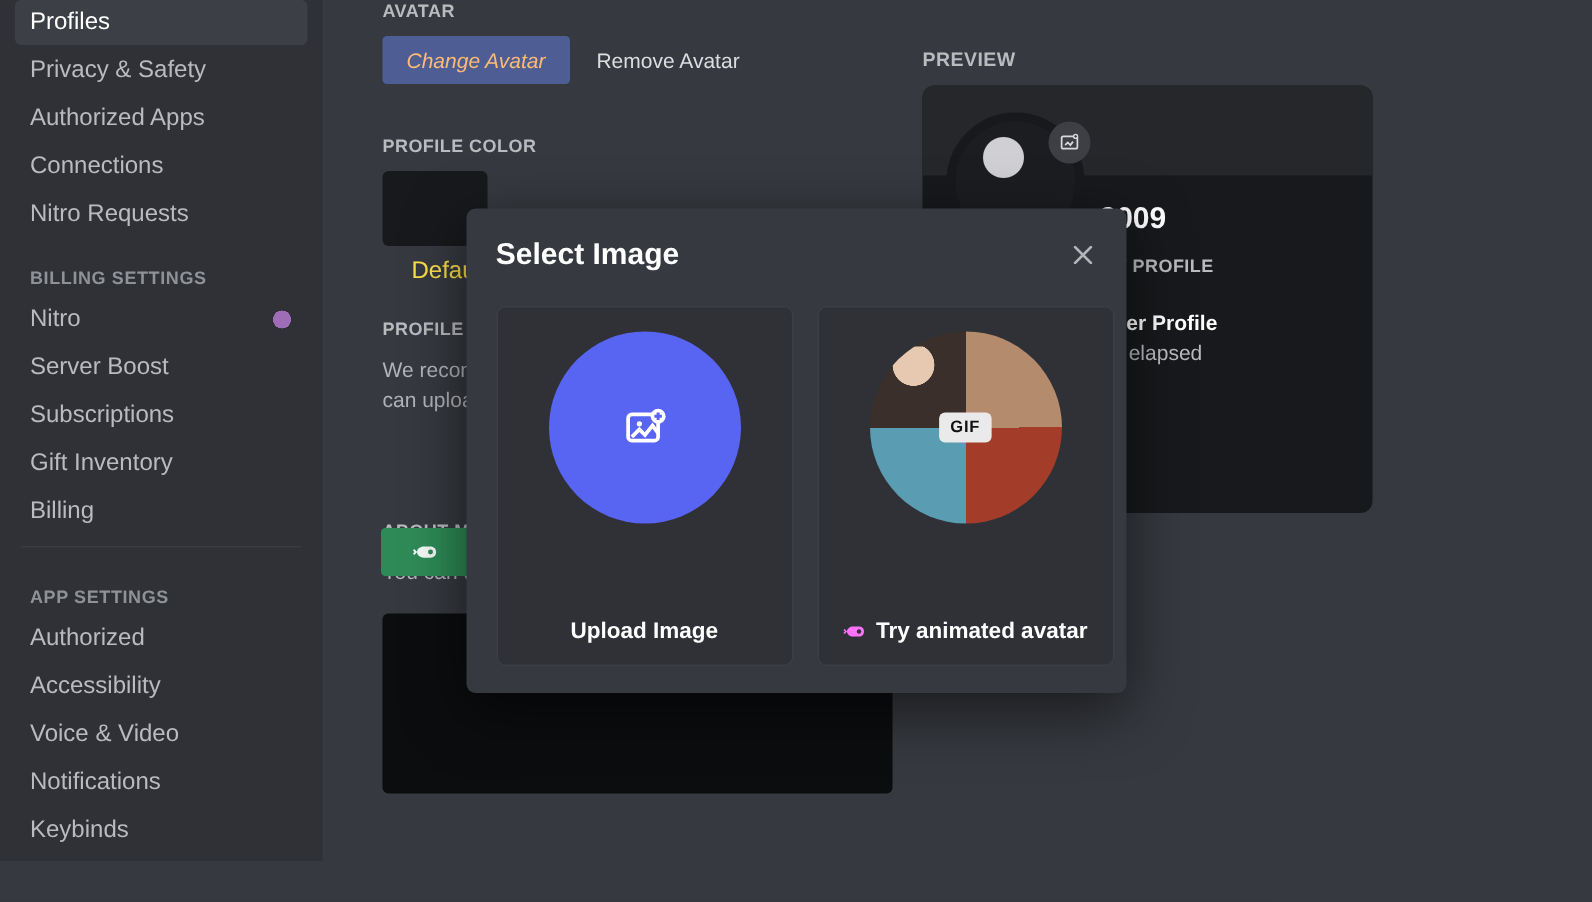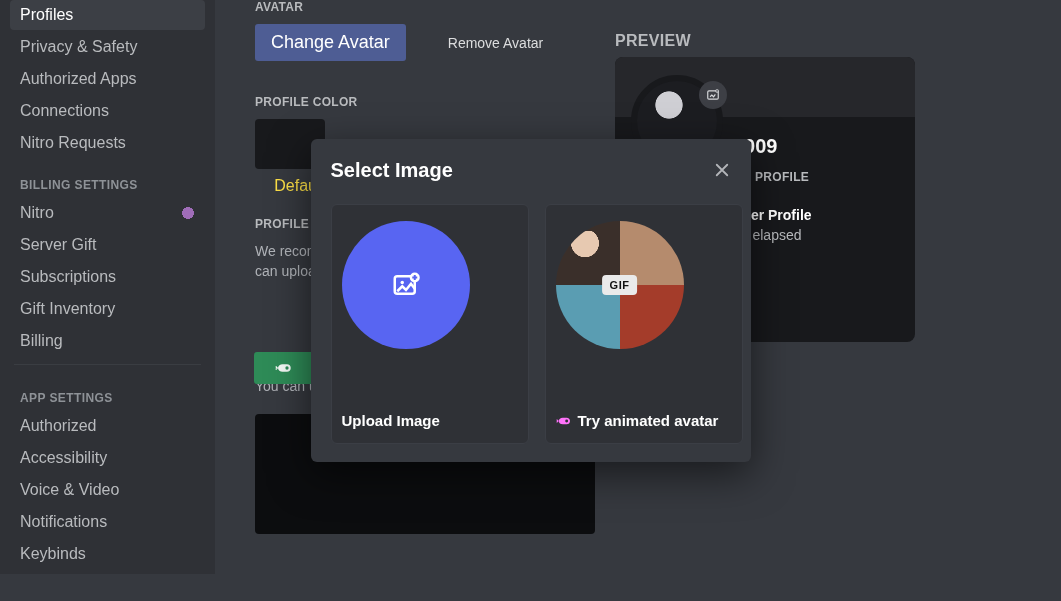--- a/index.html
+++ b/index.html
@@ -31,24 +31,24 @@
   .content {
     position: absolute; left: 215px; top: 0; right: 0; height: 601px;
     padding: 0 40px 20px 40px; overflow: hidden;
   }
   .section-label {
     font-size: 12px; font-weight: 700; color: #b9bbbe; letter-spacing: .3px;
     margin-bottom: 10px;
   }
   .avatar-row { display: flex; gap: 18px; align-items: center; }
   .btn-primary {
-    background: #4e5d94; color: #ffffff; border: none; padding: 8px 16px;
-    font-size: 18px; border-radius: 3px; cursor: pointer;
-  }
-  .btn-link { color: #dcddde; font-size: 14px; cursor: pointer; margin-left: 24px; }
+    background: #4e5d94; color: #fdba74; border: none; padding: 8px 16px;
+    font-size: 14px; border-radius: 3px; cursor: pointer; font-style: italic;
+  }
+  .btn-link { color: #dcddde; font-size: 14px; cursor: pointer; }
   .color-swatch-row { display: flex; gap: 18px; align-items: flex-start; margin-top: 6px; }
   .color-swatch { width: 70px; height: 50px; border-radius: 4px; background: #18191c; }
   .swatch-caption { font-size: 16px; color: #fde047; margin-top: 8px; text-align: right; }
   .body-text { font-size: 14px; color: #b0b3b8; line-height: 1.45; max-width: 330px; }
   .about-box {
     width: 340px; height: 120px; background: #0c0d0f; border-radius: 4px;
     margin-top: 18px; position: relative;
   }
   .emoji-btn {
     position: absolute; right: 14px; top: 10px; width: 24px; height: 24px;
@@ -72,21 +72,21 @@
   }
   .preview-editicon {
     position: absolute; left: 84px; top: 24px; width: 28px; height: 28px;
     border-radius: 50%; background: #3d3f45; display:flex; align-items:center; justify-content:center;
   }
   .preview-name { position:absolute; left: 118px; top: 78px; font-size: 20px; font-weight: 700; color:#ffffff; }
   .preview-sub  { position:absolute; left: 118px; top: 113px; font-size: 12px; font-weight:700; color:#b9bbbe; letter-spacing:.3px; }
   .preview-line1{ position:absolute; left: 118px; top: 150px; font-size: 14px; color:#fff; font-weight:600; }
   .preview-line2{ position:absolute; left: 118px; top: 170px; font-size: 14px; color:#b9bbbe; }
   .preview-label {
-    position: absolute; left: 615px; top: 32px; font-size: 16px; font-weight: 700;
+    position: absolute; left: 615px; top: 32px; font-size: 13px; font-weight: 700;
     color: #b9bbbe; letter-spacing: .3px;
   }
 
   
   .overlay {
     position: absolute; inset: 0;
     display: flex; align-items: center; justify-content: center;
   }
   .modal {
     width: 440px; background: #36393f; border-radius: 6px;
@@ -95,21 +95,21 @@
   }
   .modal-title { font-size: 20px; font-weight: 700; color: #fff; }
   .modal-close {
     position: absolute; right: 16px; top: 18px; width: 26px; height: 26px;
     color: #b3b5b9; cursor: pointer; display:flex; align-items:center; justify-content:center;
   }
   .options { display: flex; gap: 16px; margin-top: 22px; }
   .option-card {
     flex: 1 1 0; background: #2f3136; border-radius: 6px;
     padding: 16px 10px 14px 10px; display: flex; flex-direction: column;
-    align-items: flex-start; justify-content: flex-start; cursor: pointer;
+    align-items: center; justify-content: flex-start; cursor: pointer;
     border: 1px solid #3b3e45;
   }
   .upload-circle {
     width: 128px; height: 128px; border-radius: 50%; background: #5865f2;
     display:flex; align-items:center; justify-content:center; margin-bottom: 20px;
   }
   .gif-circle {
     width: 128px; height: 128px; border-radius: 50%; overflow: hidden;
     position: relative; margin-bottom: 20px;
     background:
@@ -155,21 +155,21 @@
   <div class="side-item">
     <span>Nitro Requests</span>
   </div>
 
   <div class="side-header">BILLING SETTINGS</div>
   <div class="side-item">
     <span>Nitro</span>
     <span class="nitro-badge"></span>
   </div>
   <div class="side-item">
-    <span>Server Gift</span>
+    <span>Server Boost</span>
   </div>
   <div class="side-item">
     <span>Subscriptions</span>
   </div>
   <div class="side-item">
     <span>Gift Inventory</span>
   </div>
   <div class="side-item">
     <span>Billing</span>
   </div>

